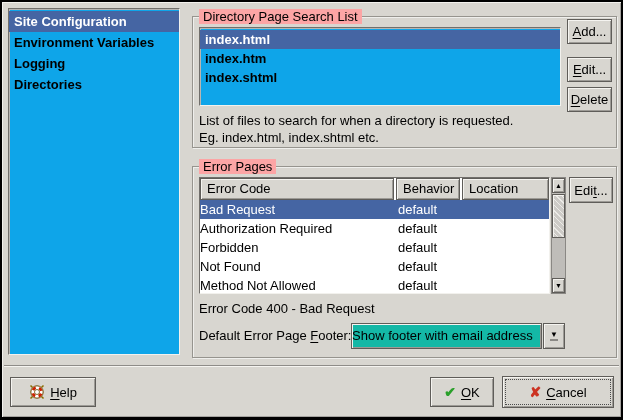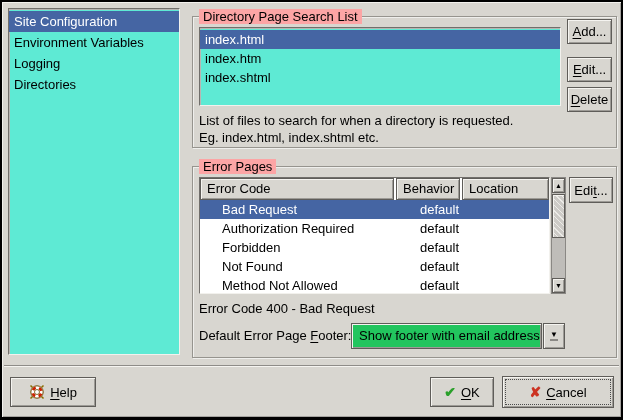--- a/index.html
+++ b/index.html
@@ -2,22 +2,22 @@
 <html><head>
 <meta charset="utf-8">
 <style>
   html,body{margin:0;padding:0;background:#555;}
   *{box-sizing:border-box;}
   .window{position:relative;width:623px;height:420px;background:#000;
     font-family:"Liberation Sans",sans-serif;font-size:13px;color:#000;}
   .inner{position:absolute;left:2px;top:2px;right:2px;bottom:3px;background:#d8d6d0;
     box-shadow:inset 1px 1px 0 #f2f1ed, inset -1px -1px 0 #a5a39f;overflow:hidden;}
 
-  .sunken{background:#5eead4;border:1px solid;border-color:#716f6b #f2f1ed #f2f1ed #716f6b;
-    box-shadow:inset 1px 1px 0 #b8b6b2;}
+  .sunken{background:#0ea5e9;border:1px solid;border-color:#716f6b #f2f1ed #f2f1ed #716f6b;
+    box-shadow:inset 1px 1px 0 #b8b6b2;font-weight:bold;}
 
   .group{position:absolute;border:1px solid #96948e;
     box-shadow:inset 1px 1px 0 rgba(255,255,255,.6), 1px 1px 0 rgba(255,255,255,.6);}
   .legend{position:absolute;top:-8px;left:6px;background:#fca5a5;padding:0 4px;line-height:15px;}
 
   .btn{position:absolute;display:flex;align-items:center;justify-content:center;gap:5px;
     background:#d8d6d0;border:1px solid #5f5d59;
     box-shadow:inset 1px 1px 0 #f5f4f0, inset -1px -1px 0 #9d9b96;
     font-family:inherit;font-size:13px;color:#000;padding:0;cursor:default;white-space:nowrap;}
   .mn{text-decoration:underline;text-underline-offset:2px;}
@@ -30,42 +30,42 @@
   .etable{position:absolute;left:6px;top:10px;width:351px;height:117px;background:#fff;
     border:1px solid;border-color:#716f6b #f2f1ed #f2f1ed #716f6b;}
   .thead{display:flex;height:22px;}
   .th{background:#d8d6d0;border:1px solid #5f5d59;
     box-shadow:inset 1px 1px 0 #f5f4f0, inset -1px -1px 0 #9d9b96;
     line-height:20px;padding-left:6px;overflow:hidden;white-space:nowrap;}
   .th.h0{width:194px;margin-right:2px;}
   .th.h1{width:64px;margin-right:2px;}
   .th.h2{flex:1;}
   .trow{display:flex;height:19px;line-height:19px;}
-  .td{overflow:hidden;white-space:nowrap;padding-left:22px;}
+  .td{overflow:hidden;white-space:nowrap;padding-left:0;}
   .td.c0{width:198px;}
   .td.c1{width:66px;}
   .td.c2{flex:1;}
 
   
   .scrollbar{position:absolute;left:358px;top:10px;width:15px;height:117px;background:#bfbdb9;
     border:1px solid #8a8884;}
   .sbtn{position:absolute;left:0;width:13px;height:15px;background:#d8d6d0;border:1px solid #5f5d59;
     box-shadow:inset 1px 1px 0 #f5f4f0, inset -1px -1px 0 #9d9b96;
     display:flex;align-items:center;justify-content:center;font-size:7px;line-height:7px;}
   .sb-up{top:0;}
   .sb-down{bottom:0;}
   .sthumb{position:absolute;left:0;top:16px;width:13px;height:44px;border:1px solid #5f5d59;
     background:repeating-linear-gradient(45deg,#cdcbc7 0 3px,#ecebe7 3px 4px);
     box-shadow:inset 1px 1px 0 #f5f4f0;}
 
   
   .combo{position:absolute;left:158px;top:156px;width:214px;height:26px;display:flex;}
-  .combo-text{flex:1;background:#22c55e;border:1px solid #5f5d59;
-    box-shadow:inset 1px 1px 0 #f5f4f0, inset -1px -1px 0 #9d9b96;
-    line-height:24px;padding-left:7px;white-space:nowrap;overflow:hidden;}
+  .combo-text{flex:1;background:#14b8a6;border:1px solid #5f5d59;
+    box-shadow:inset 1px 1px 0 #f5f4f0, inset -1px -1px 0 #9d9b96;
+    line-height:24px;white-space:nowrap;overflow:hidden;}
   .combo-arrow{width:22px;margin-left:1px;background:#d8d6d0;border:1px solid #5f5d59;
     box-shadow:inset 1px 1px 0 #f5f4f0, inset -1px -1px 0 #9d9b96;
     display:flex;flex-direction:column;align-items:center;justify-content:center;}
   .combo-arrow .tri{font-size:8px;line-height:7px;}
   .combo-arrow .bar{width:8px;height:2px;background:#8a8884;margin-top:1px;}
 
   .desc{position:absolute;line-height:17px;white-space:nowrap;}
 
   .separator{position:absolute;left:2px;right:2px;top:363px;height:2px;
     border-top:1px solid #8e8c88;border-bottom:1px solid #f5f4f0;}

